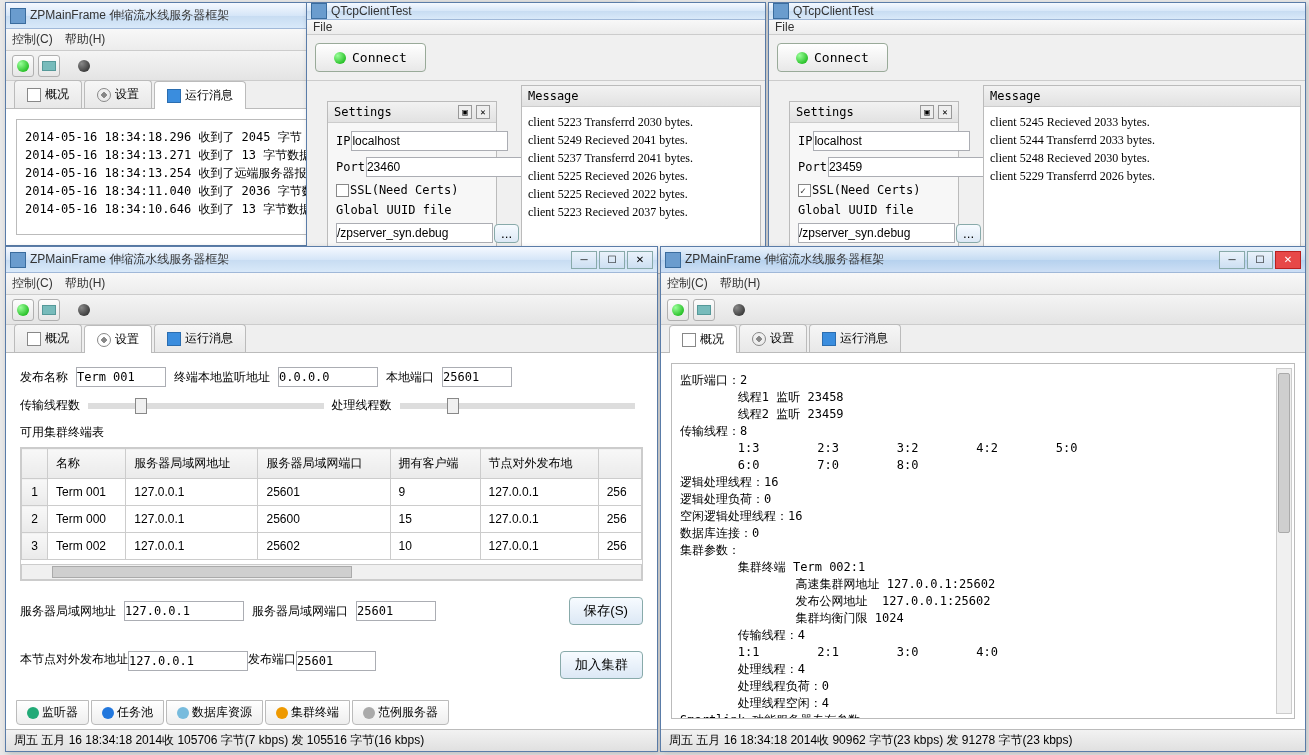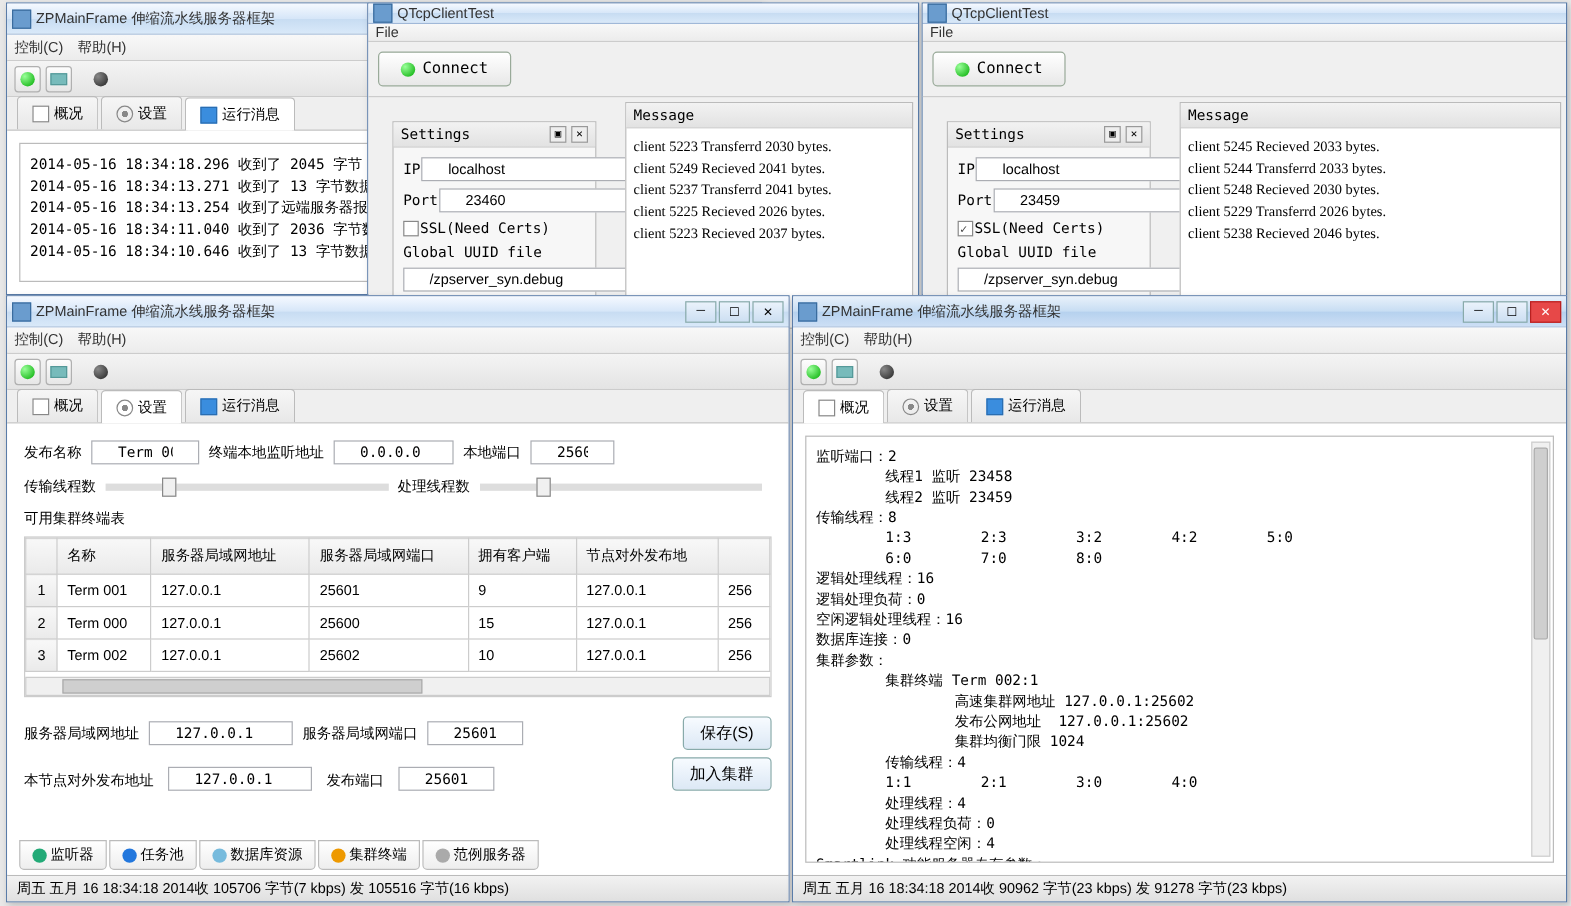--- a/index.html
+++ b/index.html
@@ -83,21 +83,21 @@
 .tab-icon.disk{background:#3a8dde;border:1px solid #2a6db0;}
 .body-area{flex:1;background:#fff;padding:10px;overflow:hidden;position:relative;}
 .log-line{font-family:SimSun,monospace;font-size:12px;line-height:18px;white-space:nowrap;}
 .panel-border{border:1px solid #bbb;padding:8px;}
 .btn {
   padding:4px 14px;border:1px solid #8aa;
   background:linear-gradient(to bottom,#f7fbff,#dce8f5);
   border-radius:4px;cursor:default;
 }
 .input {
-  border:1px solid #abadb3;padding:2px 21px;font-size:12px;background:#fff;height:20px;
+  border:1px solid #abadb3;padding:2px 0;font-size:12px;background:#fff;height:20px;
 }
 .qtcp-body{flex:1;display:flex;flex-direction:column;background:#f0f0f0;}
 .connect-bar{padding:8px;border-bottom:1px solid #ccc;}
 .connect-btn{
   padding:6px 18px;border:1px solid #9a9;background:linear-gradient(to bottom,#fff,#e8e8e8);
   border-radius:4px;display:inline-flex;align-items:center;gap:6px;font-size:13px;
 }
 .settings-panel{
   border:1px solid #bbb;background:#f7f7f7;margin:20px;
 }
@@ -238,20 +238,21 @@
       </div>
       <div class="msg-panel">
         <div class="panel-head">
             <span>Message</span>
           </div>
         <div class="msg-body">
           <div>client 5223 Transferrd 2030 bytes.</div>
           <div>client 5249 Recieved 2041 bytes.</div>
           <div>client 5237 Transferrd 2041 bytes.</div>
           <div>client 5225 Recieved 2026 bytes.</div>
+          <div>client 5225 Recieved 2022 bytes.</div>
           <div>client 5223 Recieved 2037 bytes.</div>
         </div>
       </div>
     </div>
   </div>
 </div>
 
 <div class="window" style="left:768px;top:2px;width:538px;height:244px;">
   <div class="titlebar">
     <span class="app-icon"></span>
@@ -302,21 +303,20 @@
       </div>
       <div class="msg-panel">
         <div class="panel-head">
             <span>Message</span>
           </div>
         <div class="msg-body">
           <div>client 5245 Recieved 2033 bytes.</div>
           <div>client 5244 Transferrd 2033 bytes.</div>
           <div>client 5248 Recieved 2030 bytes.</div>
           <div>client 5229 Transferrd 2026 bytes.</div>
-          <div>client 5238 Recieved 2046 bytes.</div>
         </div>
       </div>
     </div>
   </div>
 </div>
 
 <div class="window" style="left:5px;top:246px;width:653px;height:506px;">
   <div class="titlebar">
     <span class="app-icon"></span>
     <span class="titlebar-title">ZPMainFrame 伸缩流水线服务器框架</span>
@@ -416,21 +416,21 @@
         </div>
     </div>
     <div style="display:flex;gap:8px;align-items:center;margin-top:16px;">
       <span>服务器局域网地址</span>
       <input class="input" style="width: 120px; font-family: monospace;" value="127.0.0.1">
       <span>服务器局域网端口</span>
       <input class="input" style="width: 80px; font-family: monospace;" value="25601">
       <div style="flex:1"></div>
       <button class="btn">保存(S)</button>
     </div>
-    <div style="display:flex;gap:12px;align-items:flex-end;margin-top:6px;">
+    <div style="display:flex;gap:0;align-items:flex-start;margin-top:26px;">
       <span>本节点对外发布地址</span>
       <input class="input" style="width: 120px; font-family: monospace;" value="127.0.0.1">
       <span>发布端口</span>
       <input class="input" style="width: 80px; font-family: monospace;" value="25601">
       <div style="flex:1"></div>
       <button class="btn">加入集群</button>
     </div>
     <div class="bottom-tabs">
       <div class="bottom-tab">
           <span class="bt-icon" style="background:#2a7"></span>

